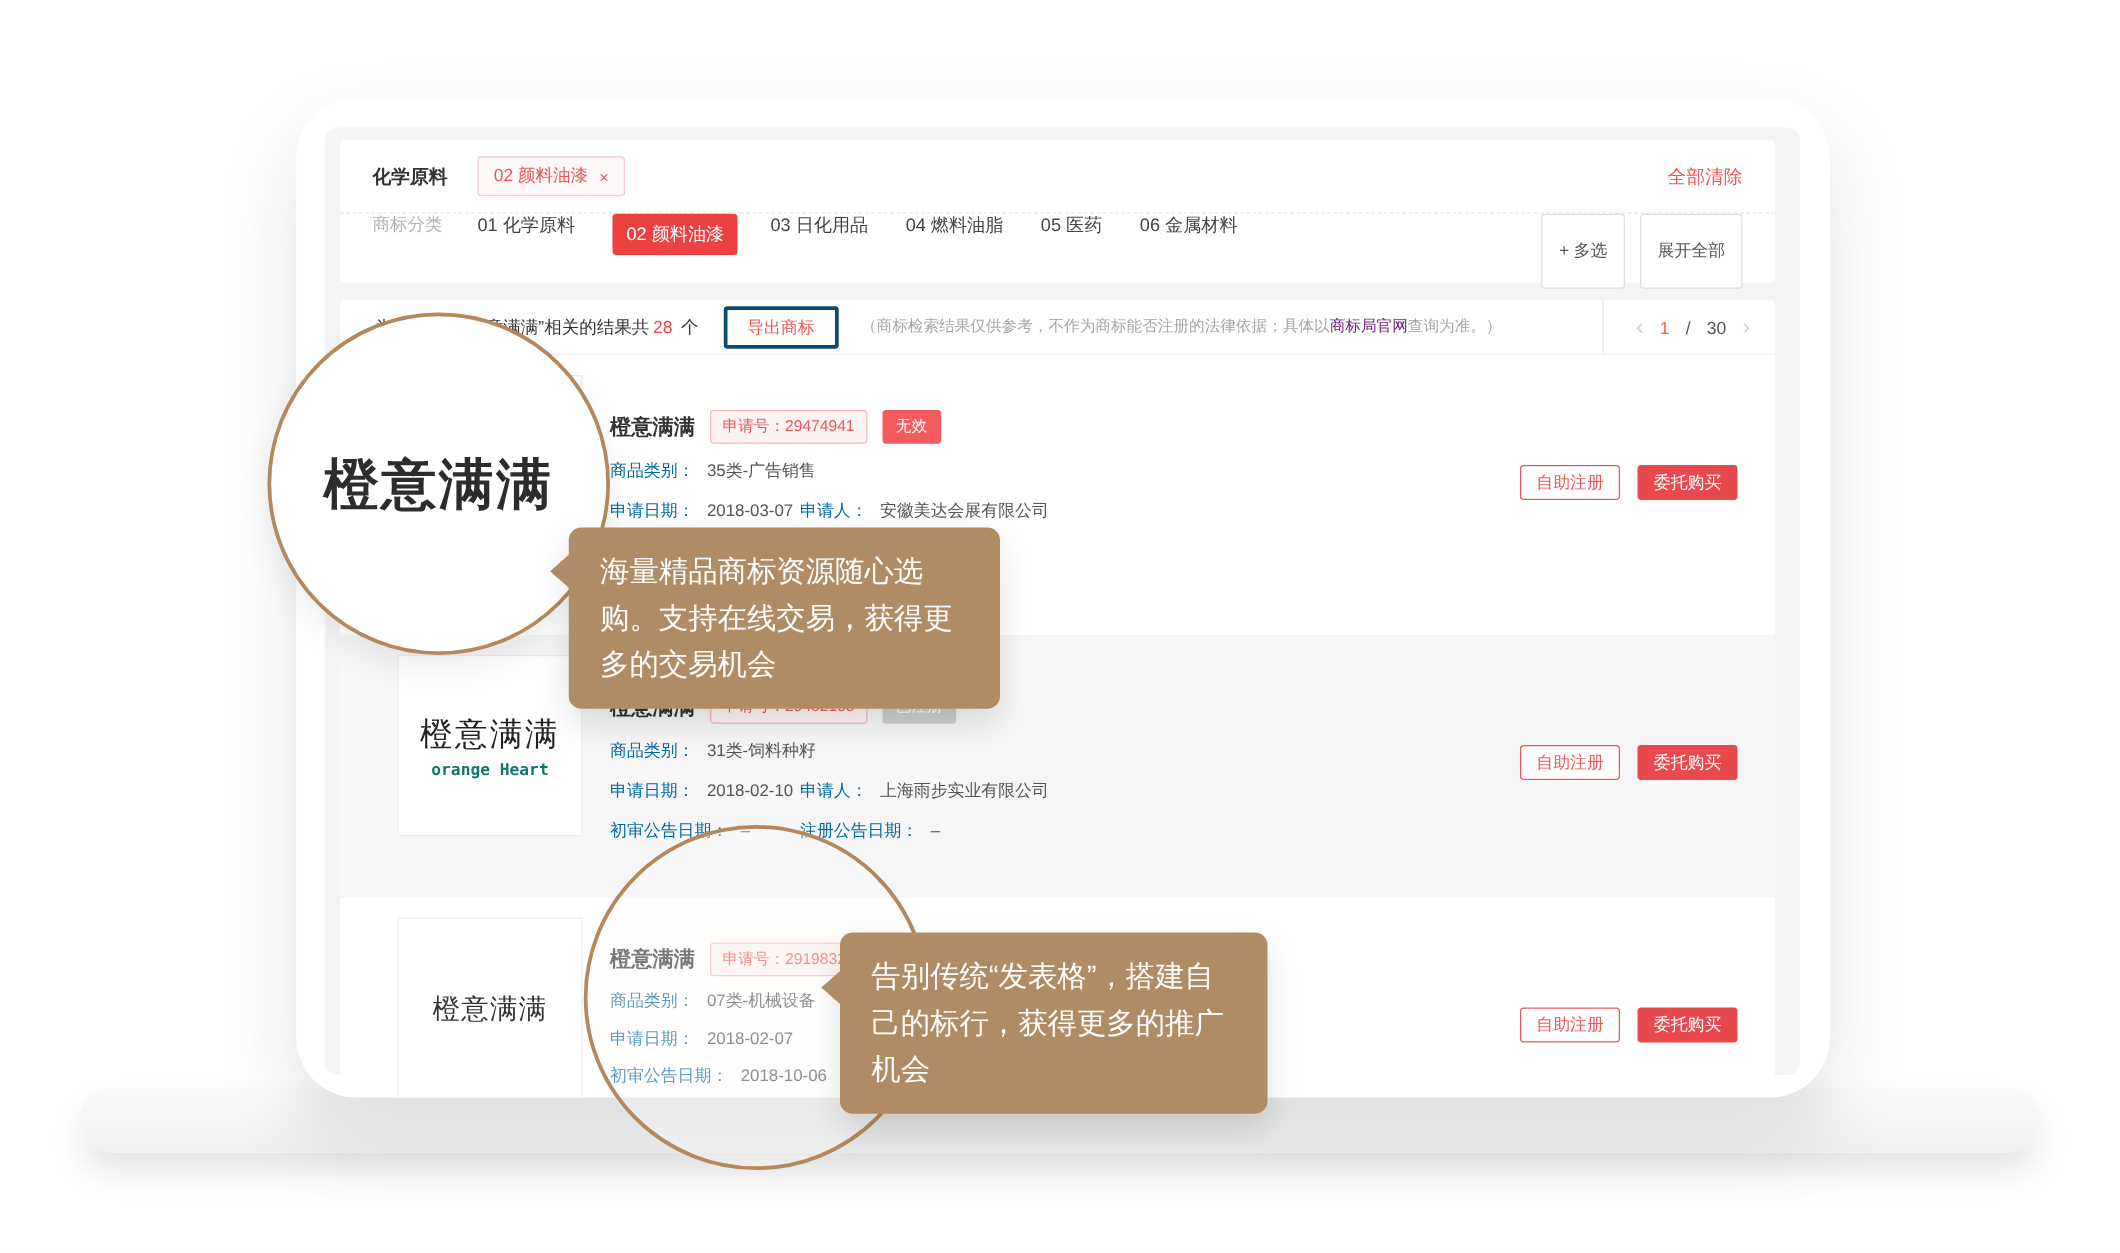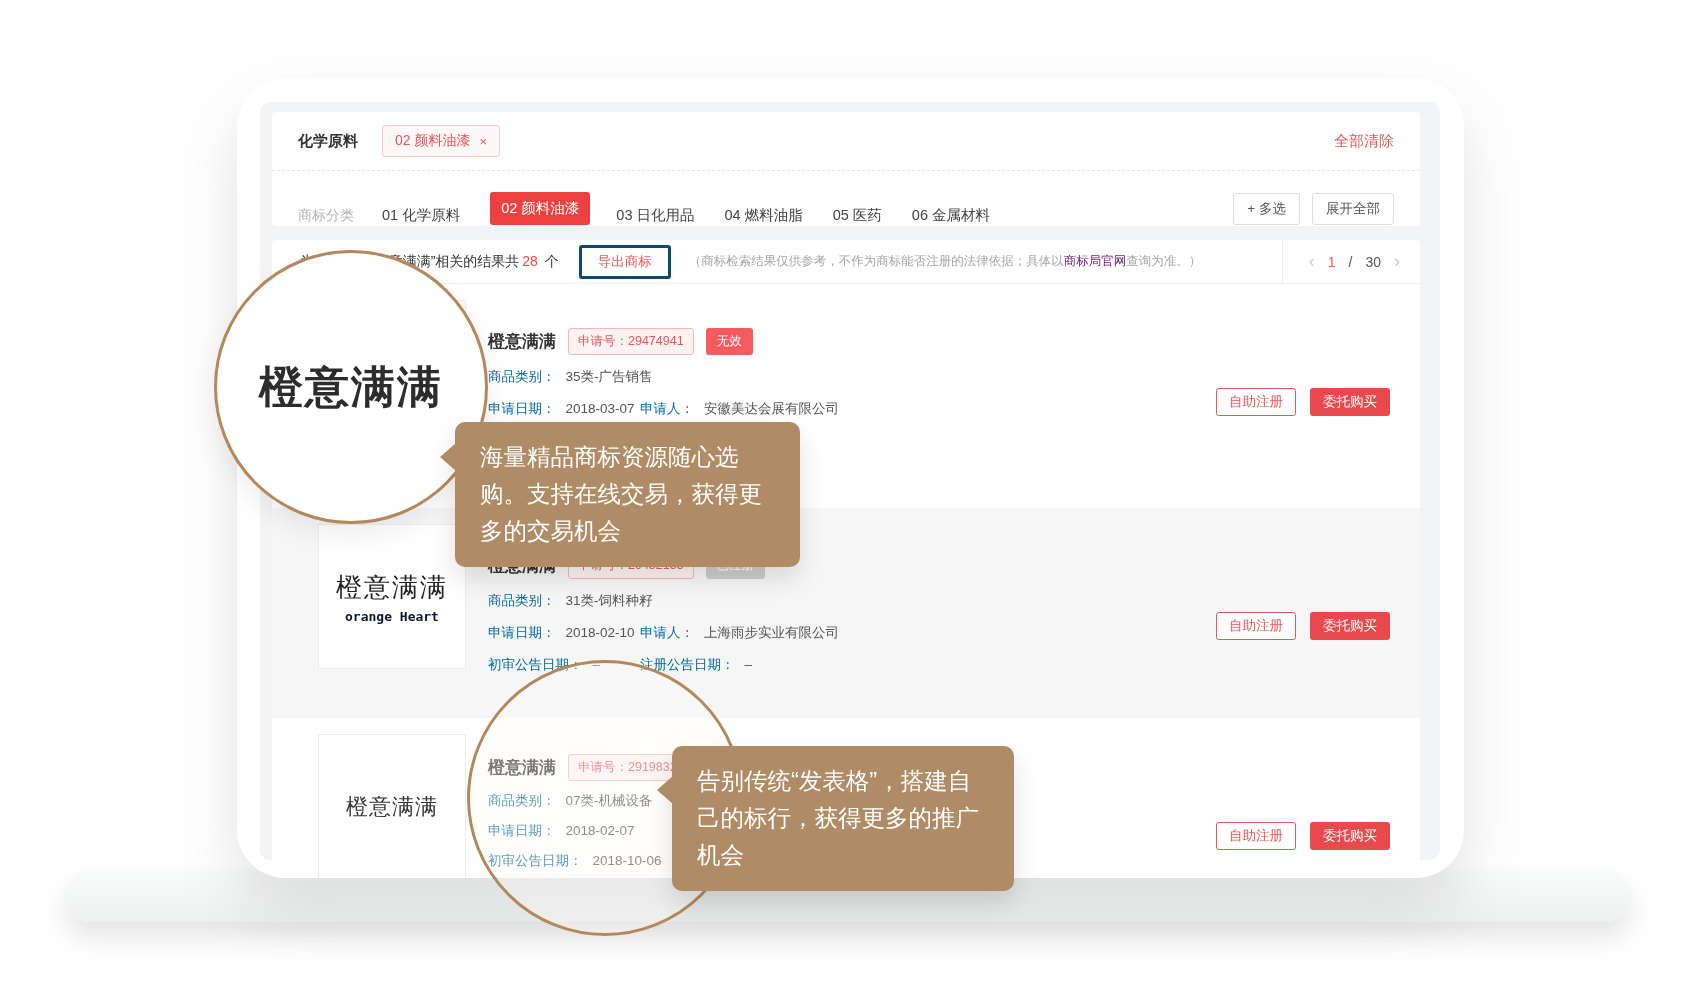--- a/index.html
+++ b/index.html
@@ -24,27 +24,27 @@
   .filter-card { top:34px; height:114px; }
   .f-row1 { height:59px; display:flex; align-items:center; padding:0 26px;
             border-bottom:1px dashed #e6e6e6; }
   .f-label { font-size:15px; color:#333; font-weight:bold; }
   .f-tag { margin-left:24px; display:inline-flex; align-items:center; gap:9px;
            border:1px solid #f5caca; background:#fef7f7; color:#e8575a;
            font-size:14px; padding:6px 12px; border-radius:3px; cursor:pointer; }
   .f-tag .x { font-size:13px; }
   .clear-all { margin-left:auto; color:#e8575a; font-size:15px; cursor:pointer; }
 
-  .f-row2 { height:54px; display:flex; align-items:flex-end; padding:0 26px; }
+  .f-row2 { height:54px; display:flex; align-items:flex-start; padding:0 26px; }
   .c-label { font-size:14px; color:#b3b3b3; margin-right:28px; }
   .tab { font-size:14.5px; color:#444; margin-right:30px; cursor:pointer; white-space:nowrap; }
   .tab.active { background:#ed4141; color:#fff; padding:7px 11px; border-radius:3px; margin-right:26px; }
   .f-row2 .right { margin-left:auto; display:flex; gap:12px; }
   .mini-btn { border:1px solid #ddd; color:#555; background:#fff; font-size:13.5px;
-              padding:6px 13px; border-radius:3px; cursor:pointer; white-space:nowrap; }
+              padding:20px 13px; border-radius:3px; cursor:pointer; white-space:nowrap; }
 
   
   .results-card { top:162px; bottom:0; border-radius:4px 4px 0 0; overflow:hidden; }
   .r-header { height:44px; display:flex; align-items:center; border-bottom:1px solid #f0f0f1;
               padding-left:28px; }
   .r-count-text { font-size:14px; color:#333; white-space:nowrap; }
   .r-count { color:#f0463f; margin:0 3px; }
   .export-btn { margin:0 18px 0 20px; border:3px solid #0c4a6e; color:#e8575a; background:#fff;
                 font-size:13.5px; padding:5px 16px; border-radius:3px; cursor:pointer; white-space:nowrap; }
   .r-note { flex:1; font-size:12.5px; color:#a6a6a6; white-space:nowrap; overflow:hidden; }
@@ -58,36 +58,36 @@
   
   .rrow { position:relative; display:flex; padding:0 28px; }
   .rrow1 { height:224px; }
   .rrow2 { height:210px; background:#f6f6f7; }
   .rrow3 { height:200px; }
   .mark { margin:16px 0 0 18px; width:148px; height:145px; background:#fff;
           border:1px solid #ececec; display:flex; flex-direction:column;
           align-items:center; justify-content:center; cursor:pointer; flex:none; }
   .mark .mtext  { font-size:22px; color:#333; letter-spacing:1px; }
   .mark .mkai   { font-family:"DejaVu Serif", serif; font-size:26px; color:#222; letter-spacing:2px; }
-  .mark .msub   { font-family:"DejaVu Sans Mono", monospace; font-weight:bold; font-size:13px; color:#0f172a; margin-top:4px; }
+  .mark .msub   { font-family:"DejaVu Sans Mono", monospace; font-weight:bold; font-size:13px; color:#0f766e; margin-top:4px; }
   .detail { margin-left:22px; padding-top:44px; flex:1; }
   .rrow3 .detail { padding-top:36px; }
   .title-line { display:flex; align-items:center; gap:12px; }
   .mname { font-size:17px; font-weight:bold; color:#333; }
   .appno { font-size:12.5px; color:#e8575a; border:1px solid #f3b9ba; background:#fdf3f3;
            border-radius:3px; padding:4px 9px; white-space:nowrap; }
   .badge { font-size:12.5px; color:#fff; border-radius:3px; padding:5px 11px; }
   .badge.invalid { background:#f35b5e; }
   .badge.registered { background:#cdcdcd; }
   .fline { display:flex; margin-top:12px; font-size:13.5px; line-height:20px; white-space:nowrap; }
   .rrow3 .fline { margin-top:10px; }
   .fcell1 { min-width:152px; }
   .flabel { color:#0369a1; margin-right:10px; }
   .fval { color:#555; }
-  .actions { position:absolute; right:30px; top:104px; display:flex; gap:14px; }
+  .actions { position:absolute; right:30px; top:88px; display:flex; gap:14px; }
   .btn-outline { width:80px; height:28px; border:1px solid #e8575a; color:#e8575a; background:#fff;
                  border-radius:3px; font-size:13.5px; text-align:center; line-height:26px; cursor:pointer; }
   .btn-solid { width:80px; height:28px; background:#e8494c; color:#fff; border-radius:3px;
                font-size:13.5px; text-align:center; line-height:28px; cursor:pointer; }
 
   
   .circle1 { position:absolute; left:214px; top:250px; width:274px; height:274px; border-radius:50%;
              background:#fff; border:3px solid #b4885a; z-index:5; display:flex; align-items:center;
              justify-content:center; box-shadow:0 12px 26px rgba(0,0,0,.07); }
   .circle1 .big { font-size:44px; font-weight:bold; color:#2c2c2c; letter-spacing:2px; }

